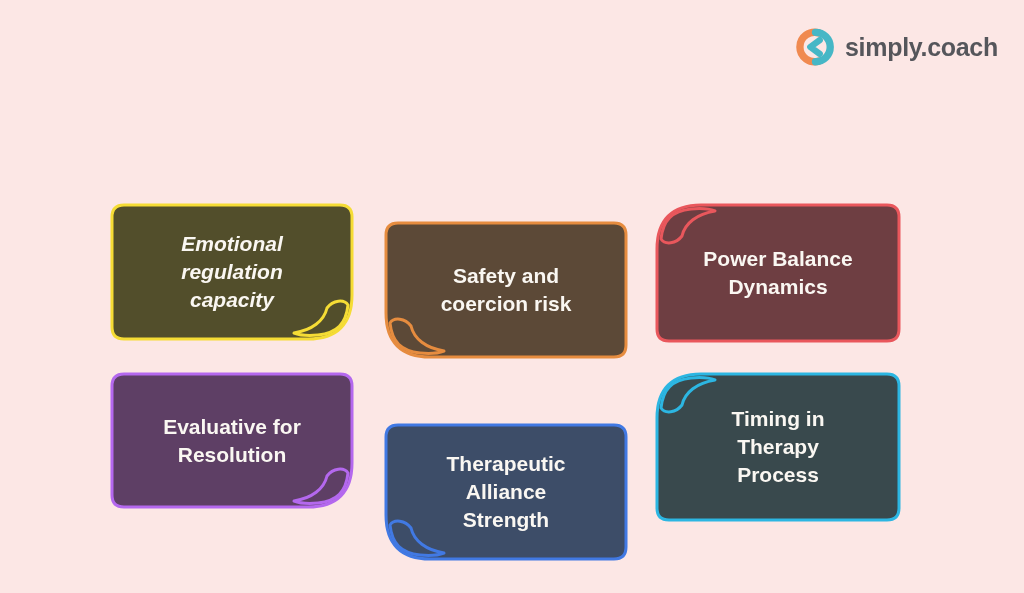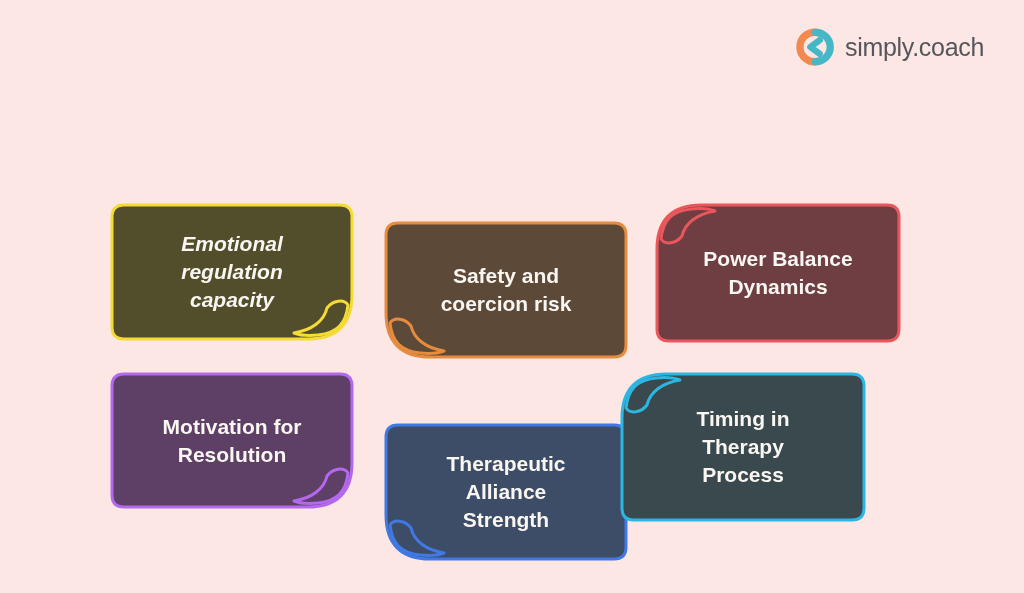--- a/index.html
+++ b/index.html
@@ -20,21 +20,21 @@
     top: 25px;
     left: 794px;
     height: 44px;
     display: flex;
     align-items: center;
     gap: 9px;
   }
   .logo-icon { width: 42px; height: 42px; display: block; }
   .logo-text {
     font-size: 25px;
-    font-weight: 400;
+    font-weight: 700;
     letter-spacing: -0.3px;
   }
 
   
   .title {
     position: absolute;
     top: 99px;
     left: 0;
     width: 1010px;
     margin: 0;
@@ -66,21 +66,21 @@
     font-weight: 700;
     white-space: pre-line;
     pointer-events: none;
   }
   
   .pos0 { left: 110px; top: 203px; width: 244px; height: 138px; font-style: italic; }
   .pos1 { left: 384px; top: 216px; width: 244px; height: 148px; }
   .pos2 { left: 655px; top: 203px; width: 246px; height: 140px; }
   .pos3 { left: 110px; top: 372px; width: 244px; height: 137px; }
   .pos4 { left: 384px; top: 404px; width: 244px; height: 176px; }
-  .pos5 { left: 620px; top: 372px; width: 246px; height: 150px; }
+  .pos5 { left: 655px; top: 372px; width: 246px; height: 150px; }
 </style>
 </head>
 <body>
 
 <div class="canvas" style="background: rgb(252, 231, 229);">
 
   <div class="logo">
     <svg class="logo-icon" viewBox="0 0 40 40">
       <path d="M 24 6.7 A 14 14 0 1 0 24 33.3" fill="none" stroke-width="7" stroke-linecap="round" stroke="#F08A50"></path>
       <path d="M 20.5 6 A 14 14 0 0 1 20.5 34" fill="none" stroke-width="7" stroke-linecap="round" stroke="#46B7C6"></path>
@@ -121,21 +121,21 @@
     <div class="card-label" style="color: rgb(250, 247, 242);">Power Balance
 Dynamics</div>
   </div>
   <div class="card pos3">
     <svg class="card-shape" viewBox="0 0 244 137">
         <g transform="translate(244 0) scale(-1 1)" stroke="#B468EE" stroke-width="3" stroke-linejoin="round">
           <path d="M 14 2 L 230 2 Q 242 2 242 14 L 242 123 Q 242 135 230 135 L 46 135 C 17 135 2 120 2 91 L 2 14 Q 2 2 14 2 Z" fill="#5E3F65"></path>
           <path d="M 6 101 C 8 120 17 129 36 131 C 47 132 55 131 60 129 C 42 126 30 117 27 104 C 21 96 10 95 6 101 Z" fill="#5E3F65"></path>
         </g>
       </svg>
-    <div class="card-label" style="color: rgb(250, 247, 242);">Motivation for
+    <div class="card-label" style="color: rgb(250, 247, 242);">Evaluative for
 Resolution</div>
   </div>
   <div class="card pos4">
     <svg class="card-shape" viewBox="0 0 244 138">
         <g transform="" stroke="#4179E3" stroke-width="3" stroke-linejoin="round">
           <path d="M 14 2 L 230 2 Q 242 2 242 14 L 242 124 Q 242 136 230 136 L 46 136 C 17 136 2 121 2 92 L 2 14 Q 2 2 14 2 Z" fill="#3D4D68"></path>
           <path d="M 6 102 C 8 121 17 130 36 132 C 47 133 55 132 60 130 C 42 127 30 118 27 105 C 21 97 10 96 6 102 Z" fill="#3D4D68"></path>
         </g>
       </svg>
     <div class="card-label" style="color: rgb(250, 247, 242);">Therapeutic

